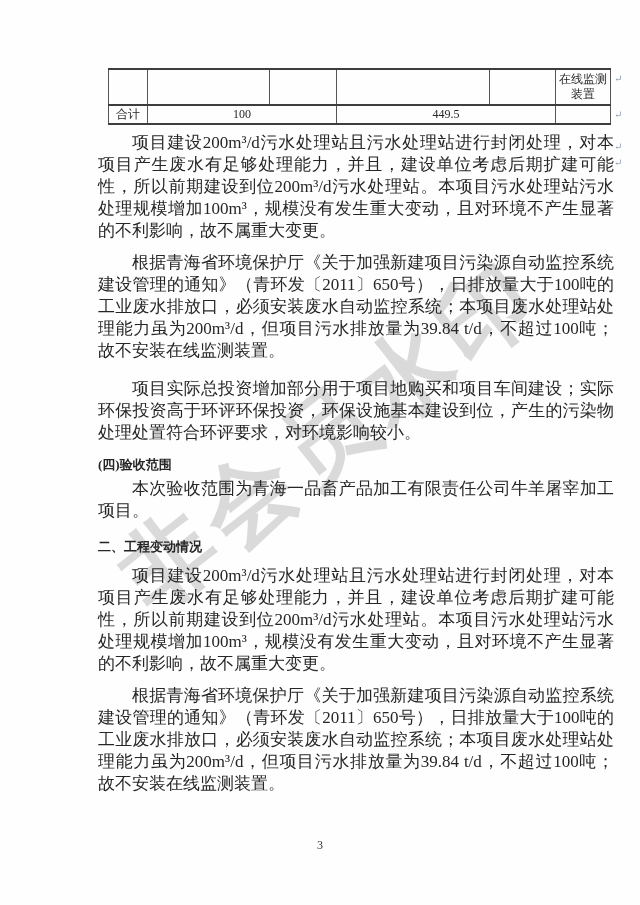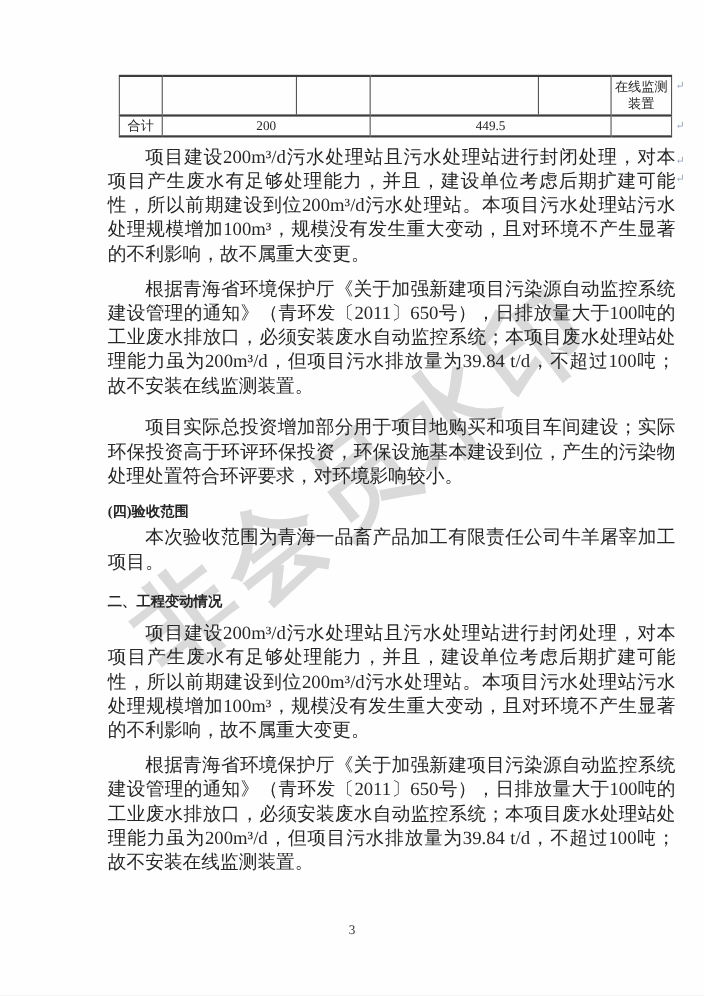--- a/index.html
+++ b/index.html
@@ -125,21 +125,21 @@
             <tr class="row-carry">
           <td></td>
           <td></td>
           <td></td>
           <td></td>
           <td></td>
           <td>在线监测装置</td>
         </tr>
         <tr class="row-total">
           <td>合计</td>
-          <td colspan="2">200</td>
+          <td colspan="2">100</td>
           <td colspan="2">449.5</td>
           <td></td>
         </tr>
       </tbody>
         </table>
       <span class="rmark m0">↵</span>
       <span class="rmark m1">↵</span>
       <span class="rmark m2">↵</span>
       <span class="rmark m3">↵</span>
     </div>

